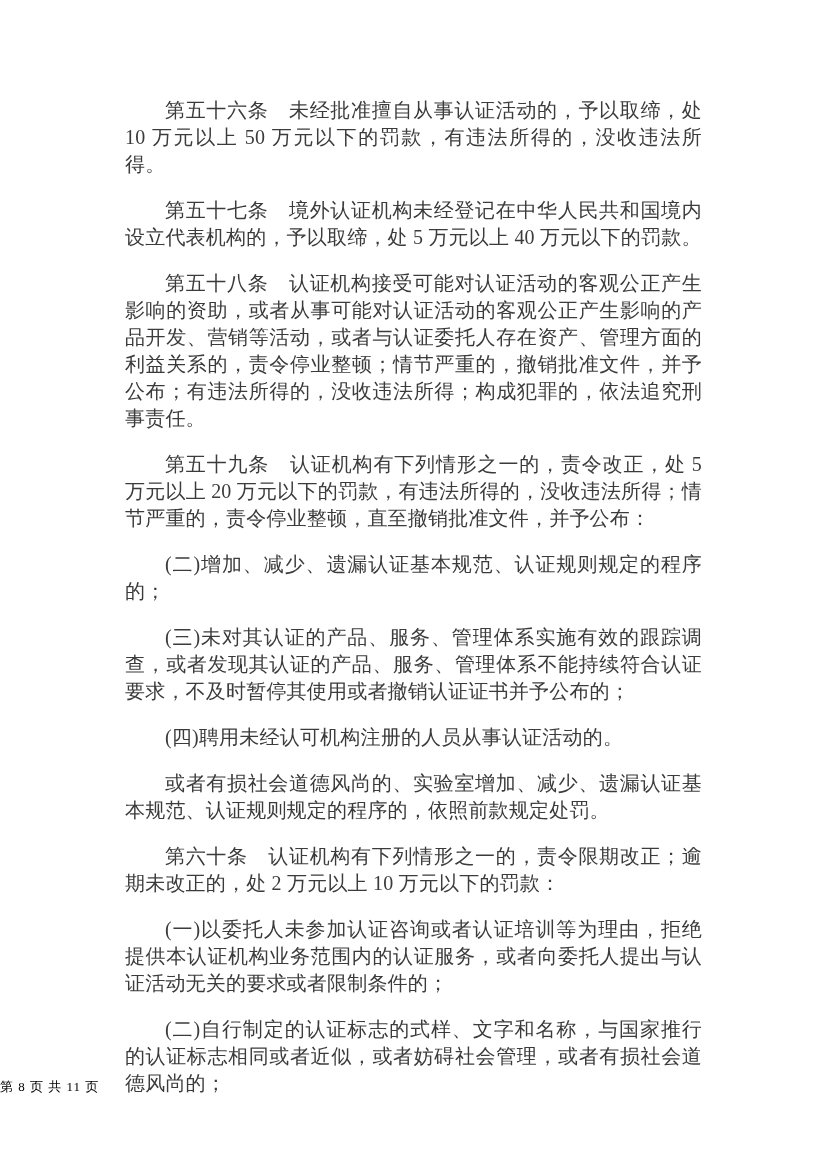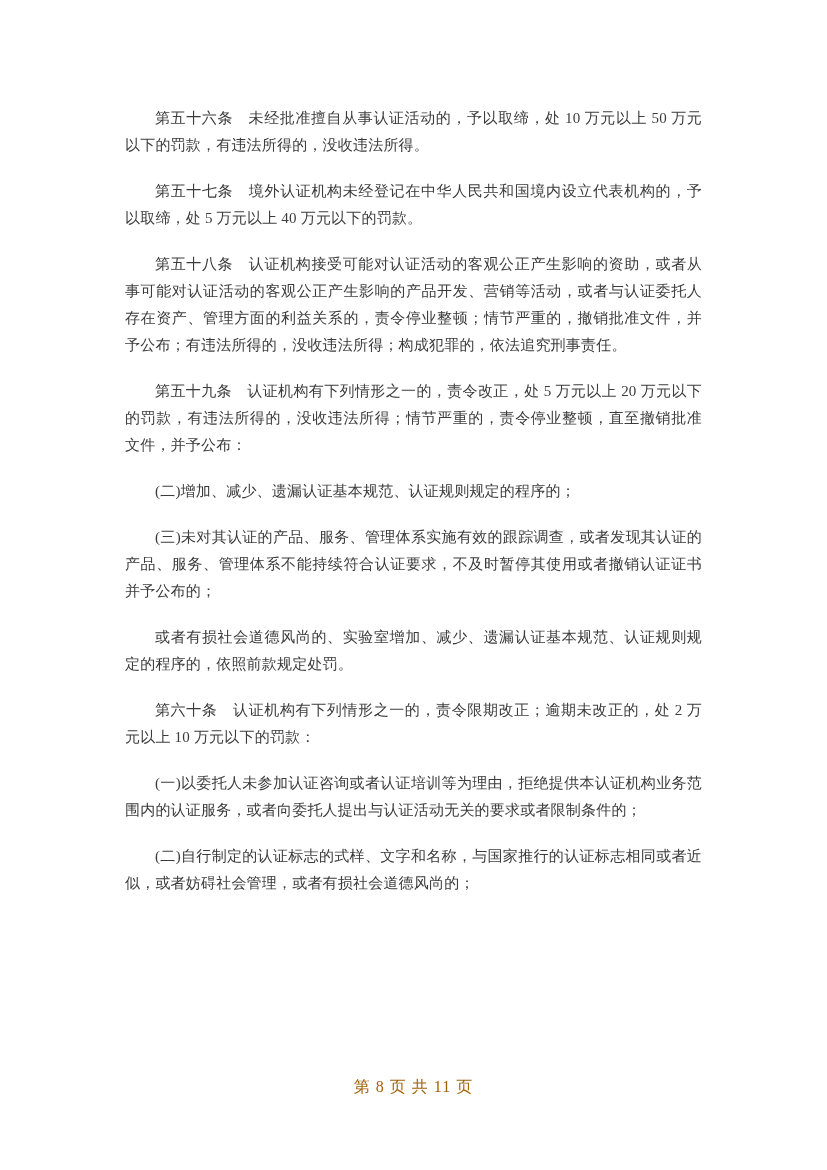--- a/index.html
+++ b/index.html
@@ -17,50 +17,51 @@
     font-family: "Liberation Serif", "DejaVu Serif", serif;
     color: #3b3b3b;
   }
   .doc-body {
     position: absolute;
     top: 97px;
     left: 125px;
     width: 577px;
   }
   .para {
-    margin: 8px 0 19px 0;
-    font-size: 15px;
+    margin: 0 0 19px 0;
+    font-size: 20px;
     line-height: 27px;
     text-align: justify;
     text-indent: 2em;
     letter-spacing: 0.2px;
     word-break: break-all;
   }
   .page-footer {
     position: absolute;
     left: 0;
     top: 1078px;
     width: 100%;
-    text-align: center;
-    font-size: 16px;
+    text-align: left;
+    font-size: 13px;
     line-height: 18px;
-    color: #a16207;
+    color: #000000;
     letter-spacing: 1px;
   }
 </style>
 </head>
 <body>
 
 <div class="page">
   <div class="doc-body">
       <p class="para">第五十六条　未经批准擅自从事认证活动的，予以取缔，处 10 万元以上 50 万元以下的罚款，有违法所得的，没收违法所得。</p>
       <p class="para">第五十七条　境外认证机构未经登记在中华人民共和国境内设立代表机构的，予以取缔，处 5 万元以上 40 万元以下的罚款。</p>
       <p class="para">第五十八条　认证机构接受可能对认证活动的客观公正产生影响的资助，或者从事可能对认证活动的客观公正产生影响的产品开发、营销等活动，或者与认证委托人存在资产、管理方面的利益关系的，责令停业整顿；情节严重的，撤销批准文件，并予公布；有违法所得的，没收违法所得；构成犯罪的，依法追究刑事责任。</p>
       <p class="para">第五十九条　认证机构有下列情形之一的，责令改正，处 5 万元以上 20 万元以下的罚款，有违法所得的，没收违法所得；情节严重的，责令停业整顿，直至撤销批准文件，并予公布：</p>
       <p class="para">(二)增加、减少、遗漏认证基本规范、认证规则规定的程序的；</p>
       <p class="para">(三)未对其认证的产品、服务、管理体系实施有效的跟踪调查，或者发现其认证的产品、服务、管理体系不能持续符合认证要求，不及时暂停其使用或者撤销认证证书并予公布的；</p>
+      <p class="para">(四)聘用未经认可机构注册的人员从事认证活动的。</p>
       <p class="para">或者有损社会道德风尚的、实验室增加、减少、遗漏认证基本规范、认证规则规定的程序的，依照前款规定处罚。</p>
       <p class="para">第六十条　认证机构有下列情形之一的，责令限期改正；逾期未改正的，处 2 万元以上 10 万元以下的罚款：</p>
       <p class="para">(一)以委托人未参加认证咨询或者认证培训等为理由，拒绝提供本认证机构业务范围内的认证服务，或者向委托人提出与认证活动无关的要求或者限制条件的；</p>
       <p class="para">(二)自行制定的认证标志的式样、文字和名称，与国家推行的认证标志相同或者近似，或者妨碍社会管理，或者有损社会道德风尚的；</p>
     </div>
   <div class="page-footer">第 8 页 共 11 页</div>
 </div>
 
 </body></html>

